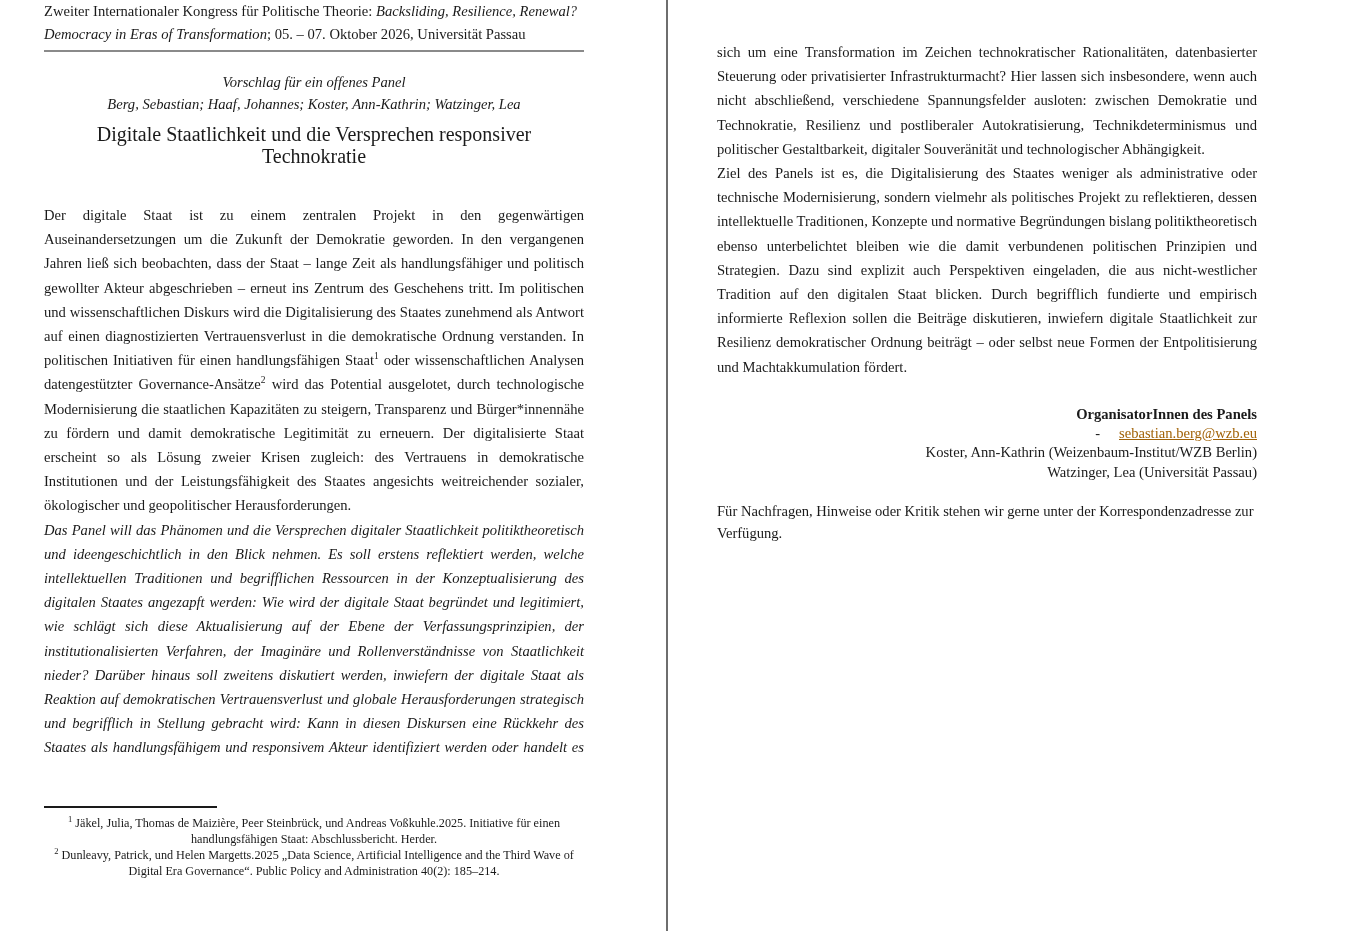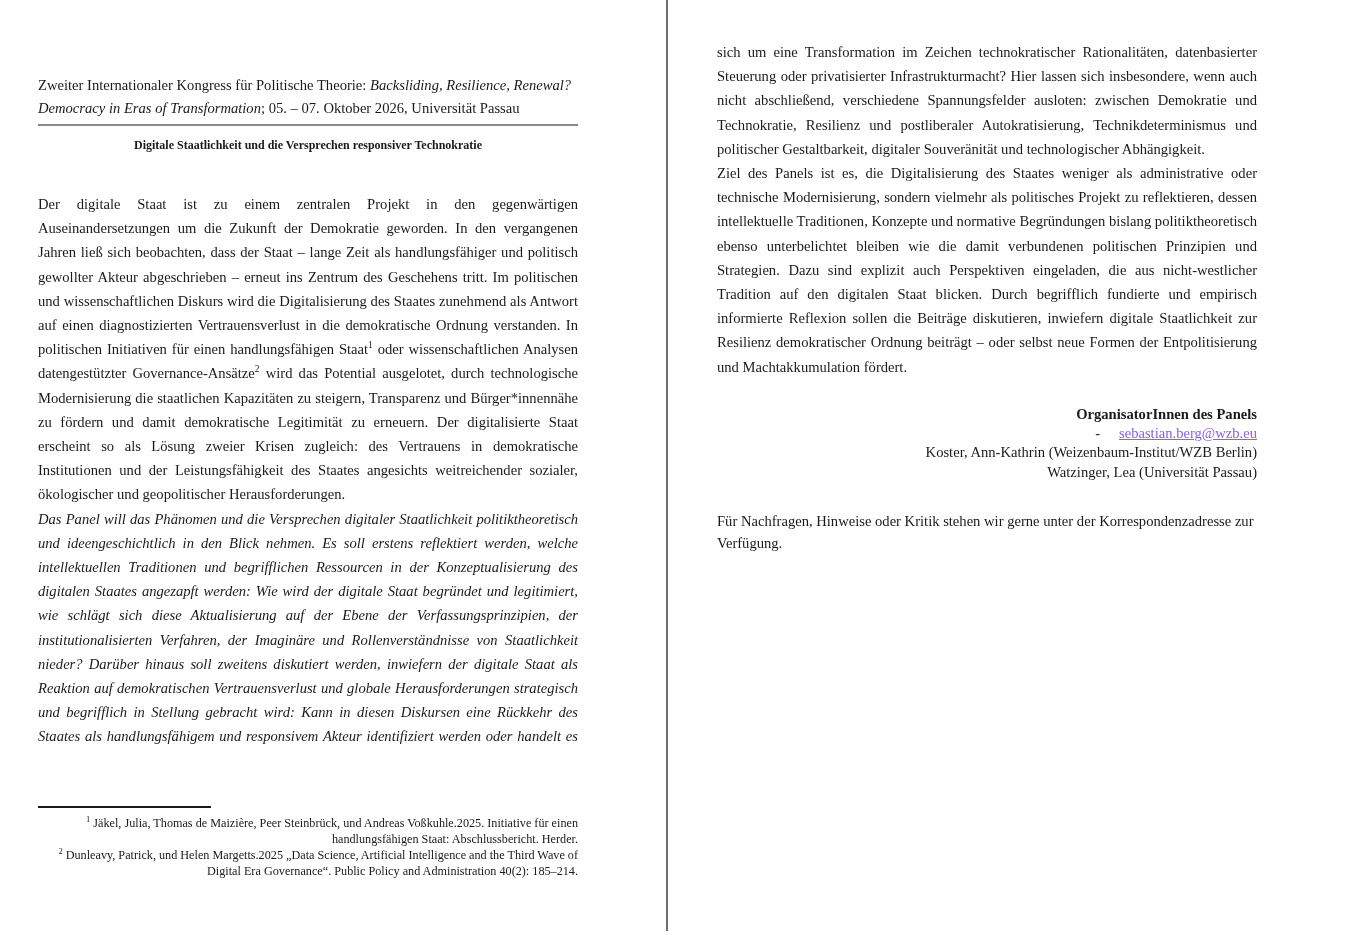--- a/index.html
+++ b/index.html
@@ -14,21 +14,21 @@
     height: 935px;
     background: #ffffff;
     overflow: hidden;
   }
   .page {
     position: absolute;
     top: 0;
     width: 540px;
     font-size: 14.6px;
   }
-  .page-left  { left: 38px;  padding-top: 74px; }
+  .page-left  { left: 44px;  }
   .page-right { left: 717px; padding-top: 40px; }
   .page-divider {
     position: absolute;
     left: 666px;
     top: 0;
     width: 2px;
     height: 931px;
     background: #6e6e6e;
   }
   .conf-header {
@@ -44,22 +44,22 @@
   }
   .subtitle-block {
     margin-top: 20px;
     text-align: center;
     font-style: italic;
     line-height: 21.5px;
   }
   .doc-title {
     margin: 8px 0 0 0;
     text-align: center;
-    font-weight: bold;
-    font-size: 12px;
+    font-weight: normal;
+    font-size: 20px;
     line-height: 22px;
   }
   .body-text {
     margin: 0;
     text-align: justify;
     line-height: 24.2px;
   }
   .body-start { margin-top: 36px; }
   .justify-last { text-align-last: justify; font-style: italic; }
   sup.fn-ref {
@@ -76,58 +76,62 @@
   .footnote-rule {
     border: none;
     border-top: 2px solid #1a1a1a;
     width: 173px;
     margin: 0 0 7px 0;
   }
   .footnote {
     margin: 0;
     font-size: 12.2px;
     line-height: 16px;
-    text-align: right;
+    text-align: center;
   }
   .footnote sup {
     font-size: 8.5px;
     line-height: 0;
     vertical-align: super;
   }
   .organizers {
     margin-top: 26px;
     line-height: 19.3px;
     text-align: right;
   }
   .organizers-heading { font-weight: bold; }
   .org-line { margin: 0; }
   .email-line { padding-left: 27px; }
   .email-link {
     margin-left: 19px;
-    color: #8b5cf6;
+    color: #a16207;
     text-decoration: underline;
     cursor: pointer;
   }
   .closing-note {
-    margin: 28px 0 0 0;
+    margin: 18px 0 0 0;
     line-height: 22px;
     text-align: left;
   }
 </style>
 </head>
 <body>
 
 <div class="canvas">
 
   <div class="page page-left">
 
     <p class="conf-header"><span>Zweiter Internationaler Kongress für Politische Theorie: </span><em>Backsliding, Resilience, Renewal? Democracy in Eras of Transformation</em><span>; 05. – 07. Oktober 2026, Universität Passau</span></p>
 
     <hr class="header-rule">
 
+    <div class="subtitle-block">
+      <div>Vorschlag für ein offenes Panel</div>
+      <div>Berg, Sebastian; Haaf, Johannes; Koster, Ann-Kathrin; Watzinger, Lea</div>
+    </div>
 
     <p class="doc-title">Digitale Staatlichkeit und die Versprechen responsiver Technokratie</p>
 
     <p class="body-text body-start"><span>Der digitale Staat ist zu einem zentralen Projekt in den gegenwärtigen Auseinandersetzungen um die Zukunft der Demokratie geworden. In den vergangenen Jahren ließ sich beobachten, dass der Staat – lange Zeit als handlungsfähiger und politisch gewollter Akteur abgeschrieben – erneut ins Zentrum des Geschehens tritt. Im politischen und wissenschaftlichen Diskurs wird die Digitalisierung des Staates zunehmend als Antwort auf einen diagnostizierten Vertrauensverlust in die demokratische Ordnung verstanden. In politischen Initiativen für einen handlungsfähigen Staat</span><sup class="fn-ref">1</sup><span> oder wissenschaftlichen Analysen datengestützter Governance-Ansätze</span><sup class="fn-ref">2</sup><span> wird das Potential ausgelotet, durch technologische Modernisierung die staatlichen Kapazitäten zu steigern, Transparenz und Bürger*innennähe zu fördern und damit demokratische Legitimität zu erneuern. Der digitalisierte Staat erscheint so als Lösung zweier Krisen zugleich: des Vertrauens in demokratische Institutionen und der Leistungsfähigkeit des Staates angesichts weitreichender sozialer, ökologischer und geopolitischer Herausforderungen.</span></p>
 
     <p class="body-text justify-last">Das Panel will das Phänomen und die Versprechen digitaler Staatlichkeit politiktheoretisch und ideengeschichtlich in den Blick nehmen. Es soll erstens reflektiert werden, welche intellektuellen Traditionen und begrifflichen Ressourcen in der Konzeptualisierung des digitalen Staates angezapft werden: Wie wird der digitale Staat begründet und legitimiert, wie schlägt sich diese Aktualisierung auf der Ebene der Verfassungsprinzipien, der institutionalisierten Verfahren, der Imaginäre und Rollenverständnisse von Staatlichkeit nieder? Darüber hinaus soll zweitens diskutiert werden, inwiefern der digitale Staat als Reaktion auf demokratischen Vertrauensverlust und globale Herausforderungen strategisch und begrifflich in Stellung gebracht wird: Kann in diesen Diskursen eine Rückkehr des Staates als handlungsfähigem und responsivem Akteur identifiziert werden oder handelt es</p>
 
     <div class="footnotes">
       <hr class="footnote-rule">
       <p class="footnote"><sup>1</sup><span> Jäkel, Julia, Thomas de Maizière, Peer Steinbrück, und Andreas Voßkuhle.2025. Initiative für einen handlungsfähigen Staat: Abschlussbericht. Herder.</span></p>

